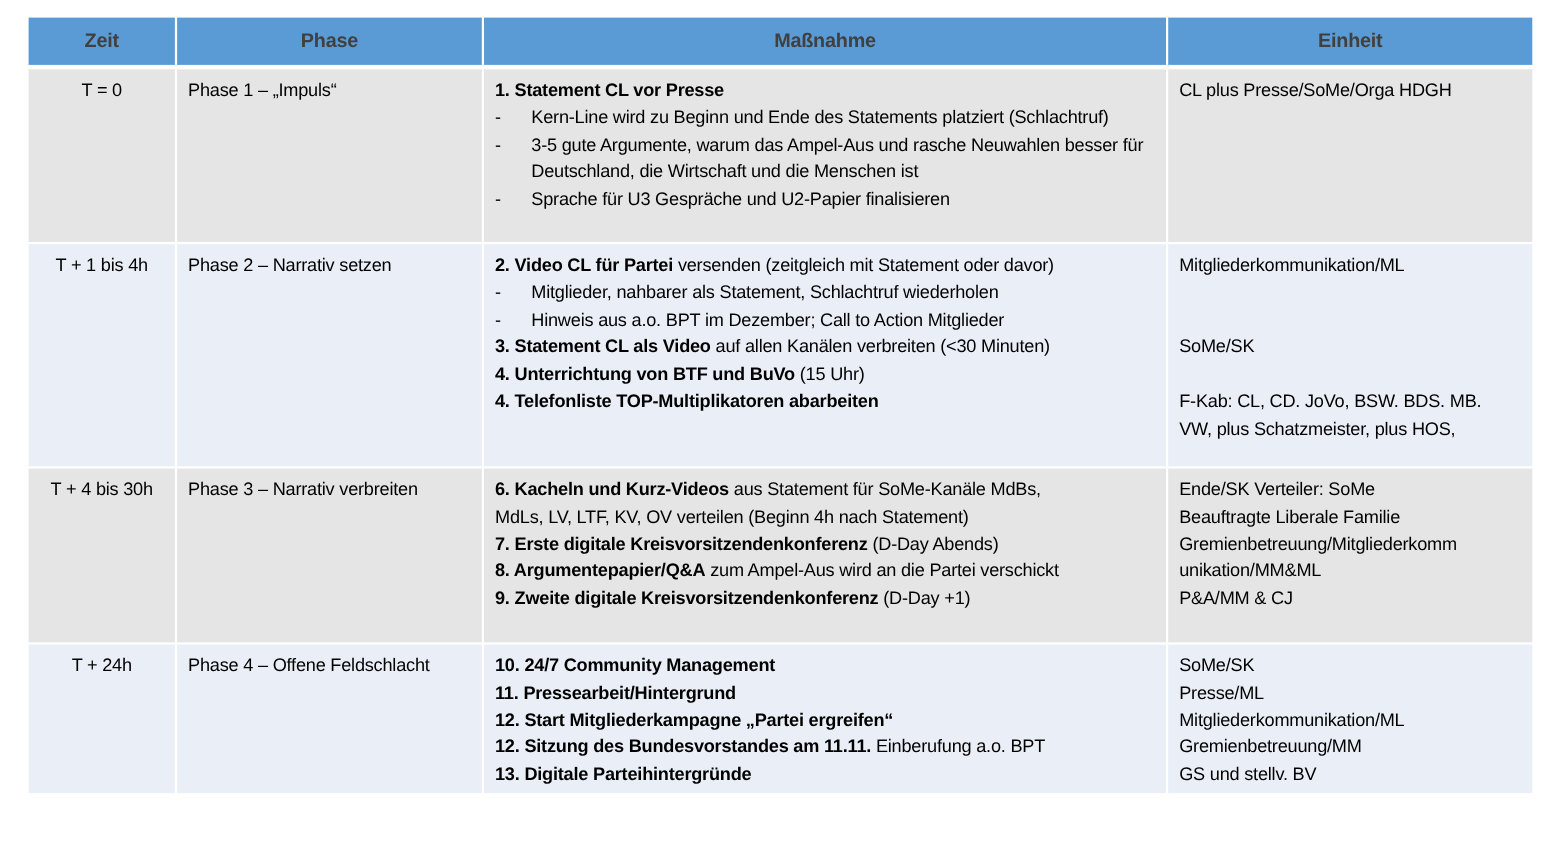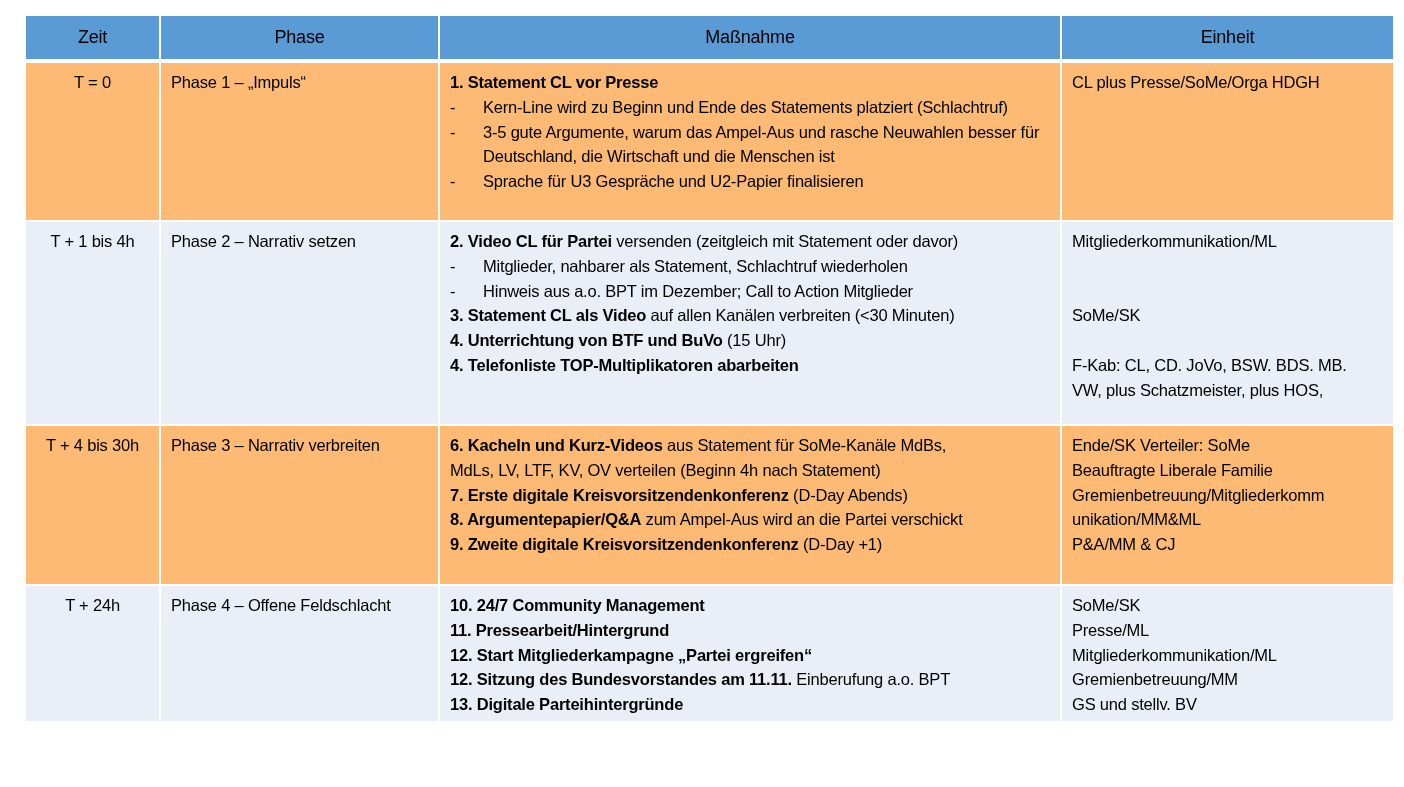--- a/index.html
+++ b/index.html
@@ -7,29 +7,29 @@
          font-family: "Liberation Sans", "DejaVu Sans", sans-serif; color: #000; }
   table.plan {
     position: absolute; left: 24px; top: 14px;
     width: 1369px; border-collapse: collapse; table-layout: fixed;
     font-size: 16.5px; letter-spacing: -0.2px;
   }
   table.plan th, table.plan td {
     border: 2px solid #ffffff; vertical-align: top;
   }
   table.plan thead th {
-    background: #5b9bd5; color: #000000; font-weight: normal; font-size: 18px;
+    background: #5b9bd5; color: #404040; font-weight: bold; font-size: 18px;
     height: 43px; vertical-align: middle; text-align: center; padding: 0;
     border-bottom: 4px solid #ffffff;
   }
   col.c-zeit { width: 135px; }
   col.c-phase { width: 279px; }
   col.c-mass { width: 622px; }
   col.c-einheit { width: 333px; }
-  tbody tr.odd td { background: #fdba74; }
+  tbody tr.odd td { background: #e5e5e5; }
   tbody tr.even td { background: #eaeff7; }
   td { padding: 7px 10px 4px 10px; line-height: 24.8px; }
   td.zeit { text-align: center; }
   .line { display: block; white-space: nowrap; }
   .bullet { display: flex; }
   .bullet .dash { width: 33px; flex: 0 0 33px; padding-left: 0; }
   .bullet .txt { white-space: normal; }
   .blank { display: block; height: 24.8px; }
   b { font-weight: bold; }
   tr.r1 td { height: 146px; }

